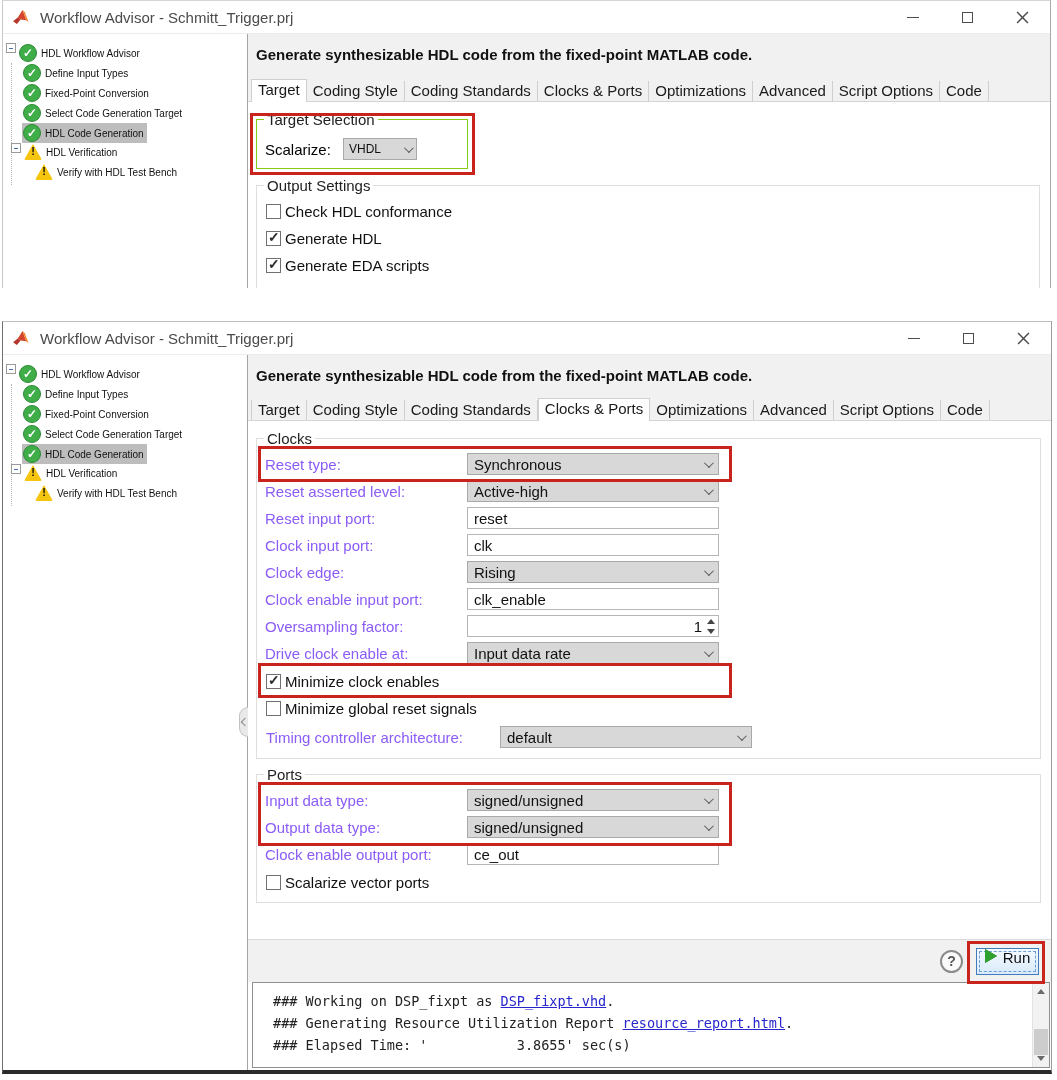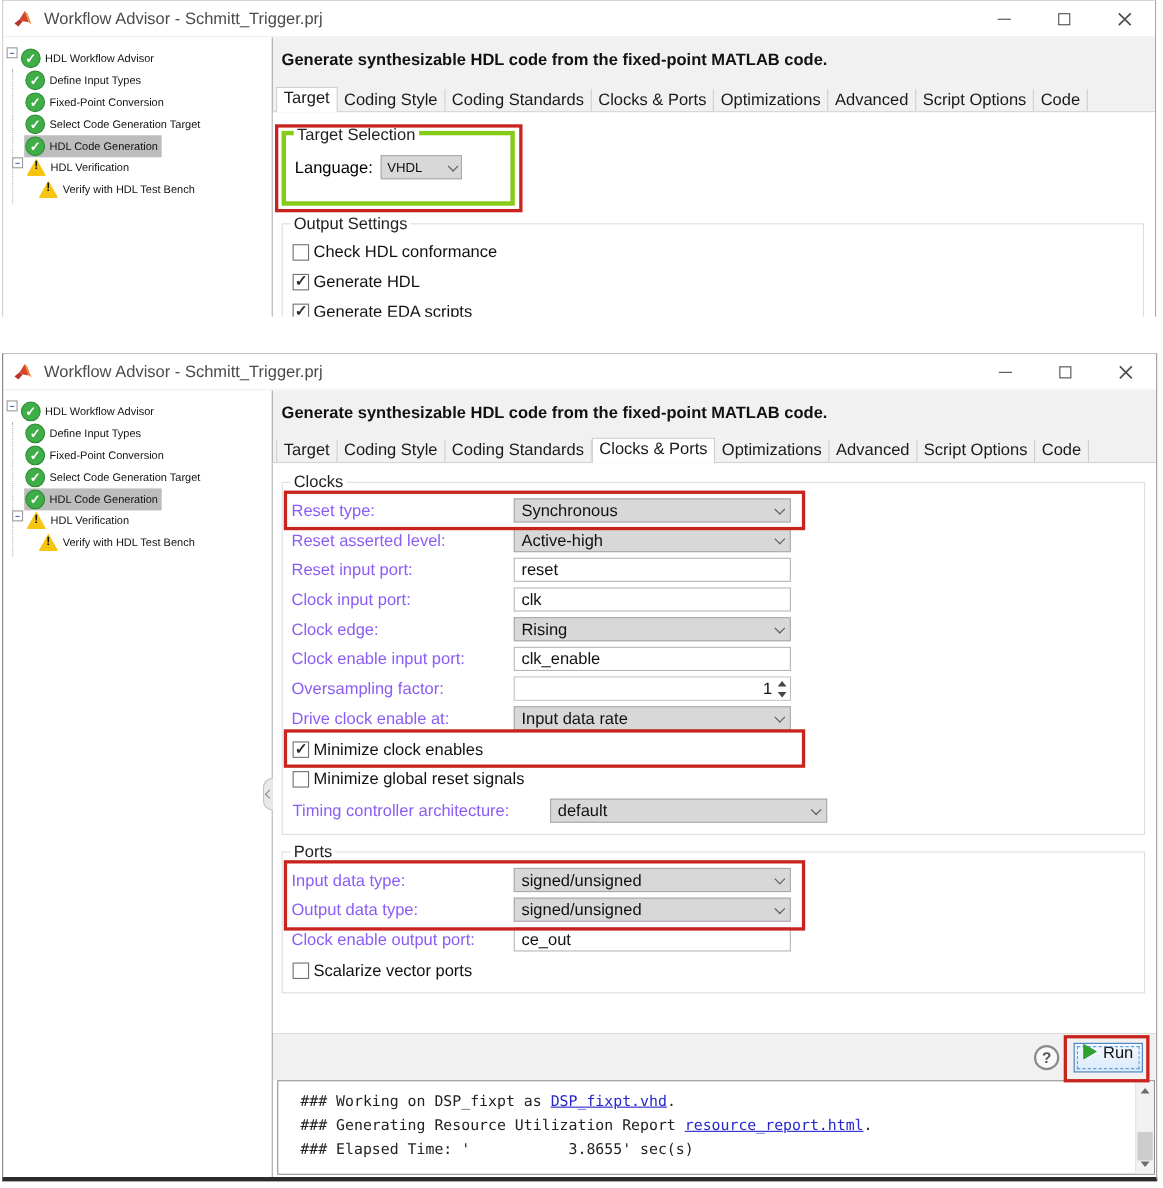--- a/index.html
+++ b/index.html
@@ -64,21 +64,21 @@
   .crow { display:flex; align-items:center; height:20px; margin:7px 0 7px 1px; position:relative; }
   .checkbox { width:15px; height:15px; border:1px solid #707070; background:#fff; margin-right:4px; position:relative; flex:none; }
   .checkbox.checked::after { content:"✓"; position:absolute; top:-3px; left:1px; font-size:14px; font-weight:bold; color:#2b2b2b; }
   .crow-label { font-size:15px; color:#111; }
 
   .inline-row { display:flex; align-items:center; height:22px; margin:8px 0 2px 1px;gap:32px; }
   .inline-row .frow-label { width:202px; }
 
   
   .ts-wrap { position:relative; width:212px; margin-top:9px; }
-  .ts-group { border:4px solid #84cc16; padding:12px 8px 20px 8px; position:relative; }
+  .ts-group { border:1px solid #84cc16; padding:12px 8px 8px 8px; position:relative; }
   .lang-row { display:flex; align-items:center; margin-top:6px; }
   .lang-label { font-size:15px; width:78px; }
   .sel-sm { width:74px; height:22px; background:#d8d8d8; border:1px solid #a9a9a9; display:flex; align-items:center; justify-content:space-between; padding:0 5px; font-size:12px; }
 
   
   .hl { position:absolute; border:3px solid #c8231c; pointer-events:none; z-index:40; }
 
   
   .btn-band { height:43px; background:#f1f1f1; border-top:1px solid #dadada; display:flex; align-items:center; justify-content:flex-end; gap:13px; padding-right:10px; flex:none; }
   .help-btn { width:23px; height:23px; border-radius:50%; border:2px solid #8b8b8b; background:#fafafa; color:#555; font-size:14px; font-weight:bold; display:flex; align-items:center; justify-content:center; }
@@ -183,21 +183,21 @@
           <div class="tab">Script Options</div>
           <div class="tab">Code</div>
         </div>
       </div>
       <div class="content">
         <div class="ts-wrap">
           <div class="hl" style="inset:-6px -7px -6px -6px;"></div>
           <div class="ts-group">
             <span class="group-label">Target Selection</span>
             <div class="lang-row">
-              <span class="lang-label">Language:</span>
+              <span class="lang-label">Scalarize:</span>
               <div class="sel sel-sm">
                 <span>VHDL</span>
                 <span class="chev"></span>
               </div>
             </div>
           </div>
         </div>
         <div class="group" style="margin-top:16px; padding-top:8px;">
           <span class="group-label">Output Settings</span>
           <div class="crow">

